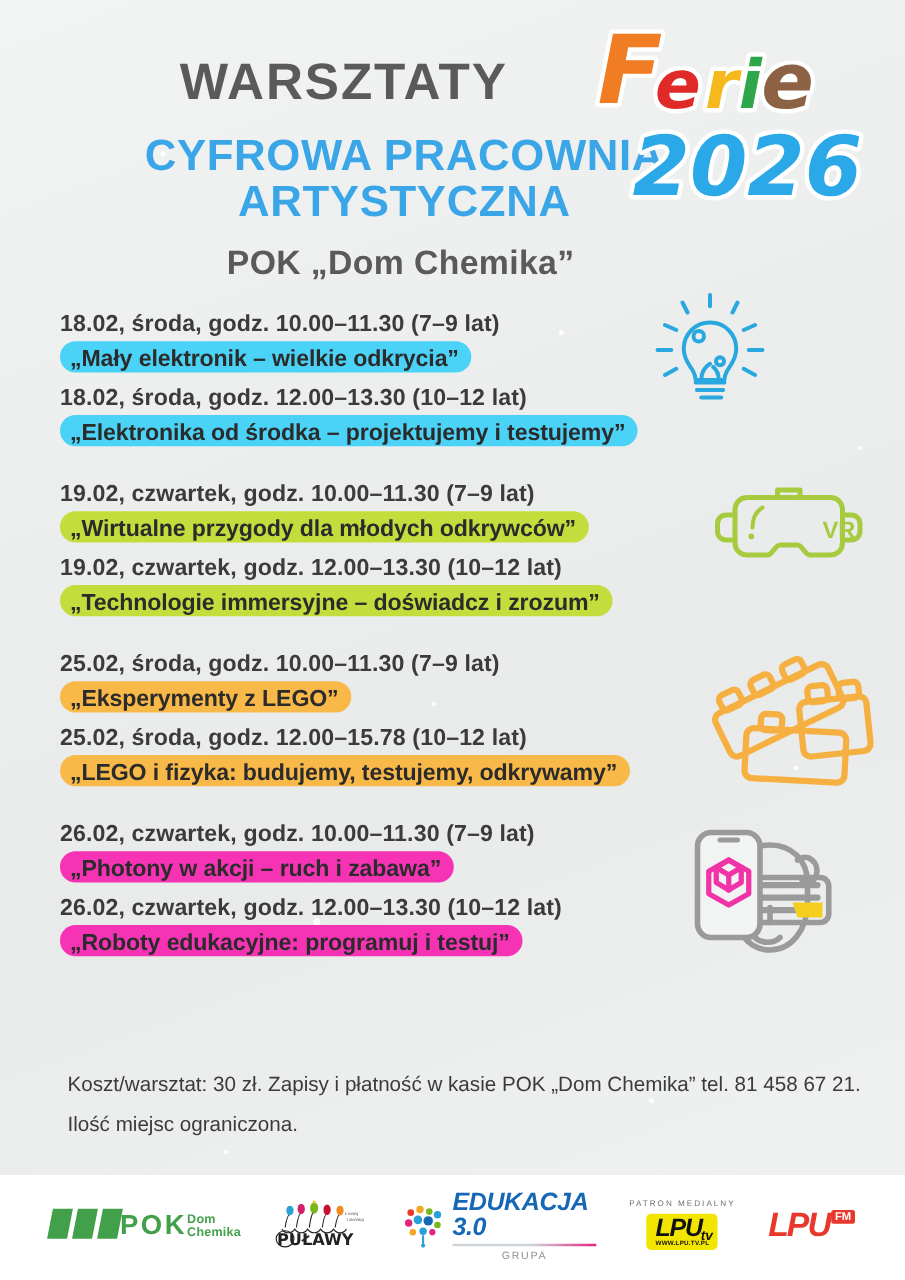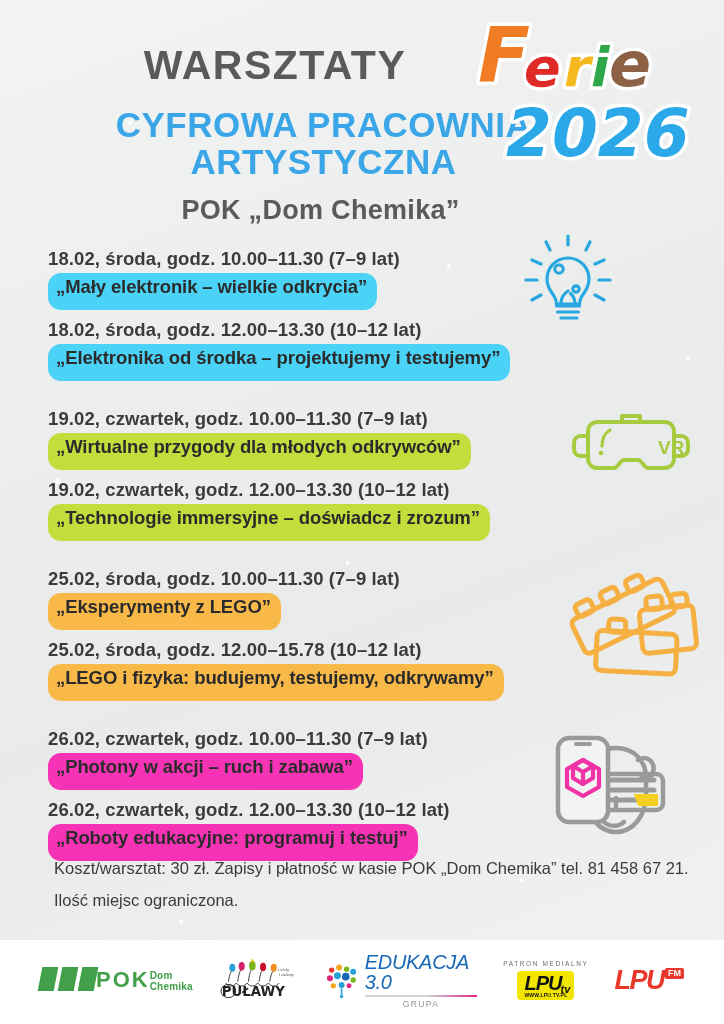--- a/index.html
+++ b/index.html
@@ -74,21 +74,21 @@
     font-size:18.5px; font-weight:700;
     color:#3b3b3b;
     letter-spacing:.1px;
     margin-bottom:3px;
     white-space:nowrap;
   }
   .ev-title {
     display:inline-block;
     font-size:18.5px; font-weight:700;
     color:#2b2b2b;
-    padding:3px 10px 12px 8px;
+    padding:3px 10px 0 8px;
     border-radius:13px;
     margin-bottom:9px;
     white-space:nowrap;
     letter-spacing:-.1px;
   }
   .hl-blue   { background:#4ad2f7; }
   .hl-green  { background:#c2dd3c; }
   .hl-orange { background:#f8b council; }
   .hl-orange { background:#f9b949; }
   .hl-pink   { background:#f733b5;text-align:right; }
@@ -127,21 +127,21 @@
     font-size:10px; font-weight:700; color:#41a049;
     margin-top:2px; letter-spacing:.2px;
   }
 
   .pulawy-logo { width:96px; }
   .pulawy-logo svg { width:100%; height:auto; display:block; }
 
   .edu-logo { display:flex; align-items:center; gap:5px; }
   .edu-text-wrap { display:flex; flex-direction:column; }
   .edu-text {
-    font-size:20px; font-weight:400; font-style:italic;
+    font-size:20px; font-weight:700; font-style:italic;
     color:#1667b5; letter-spacing:-.3px; line-height:1;
   }
   .edu-rule {
     height:2px; margin-top:3px;
     background:linear-gradient(90deg,#cfd4d8 0%, #cfd4d8 55%, #e2247f 100%);
   }
   .edu-sub {
     font-size:8.5px; color:#8d9399; letter-spacing:1.4px;
     text-align:center; margin-top:2px;
   }

